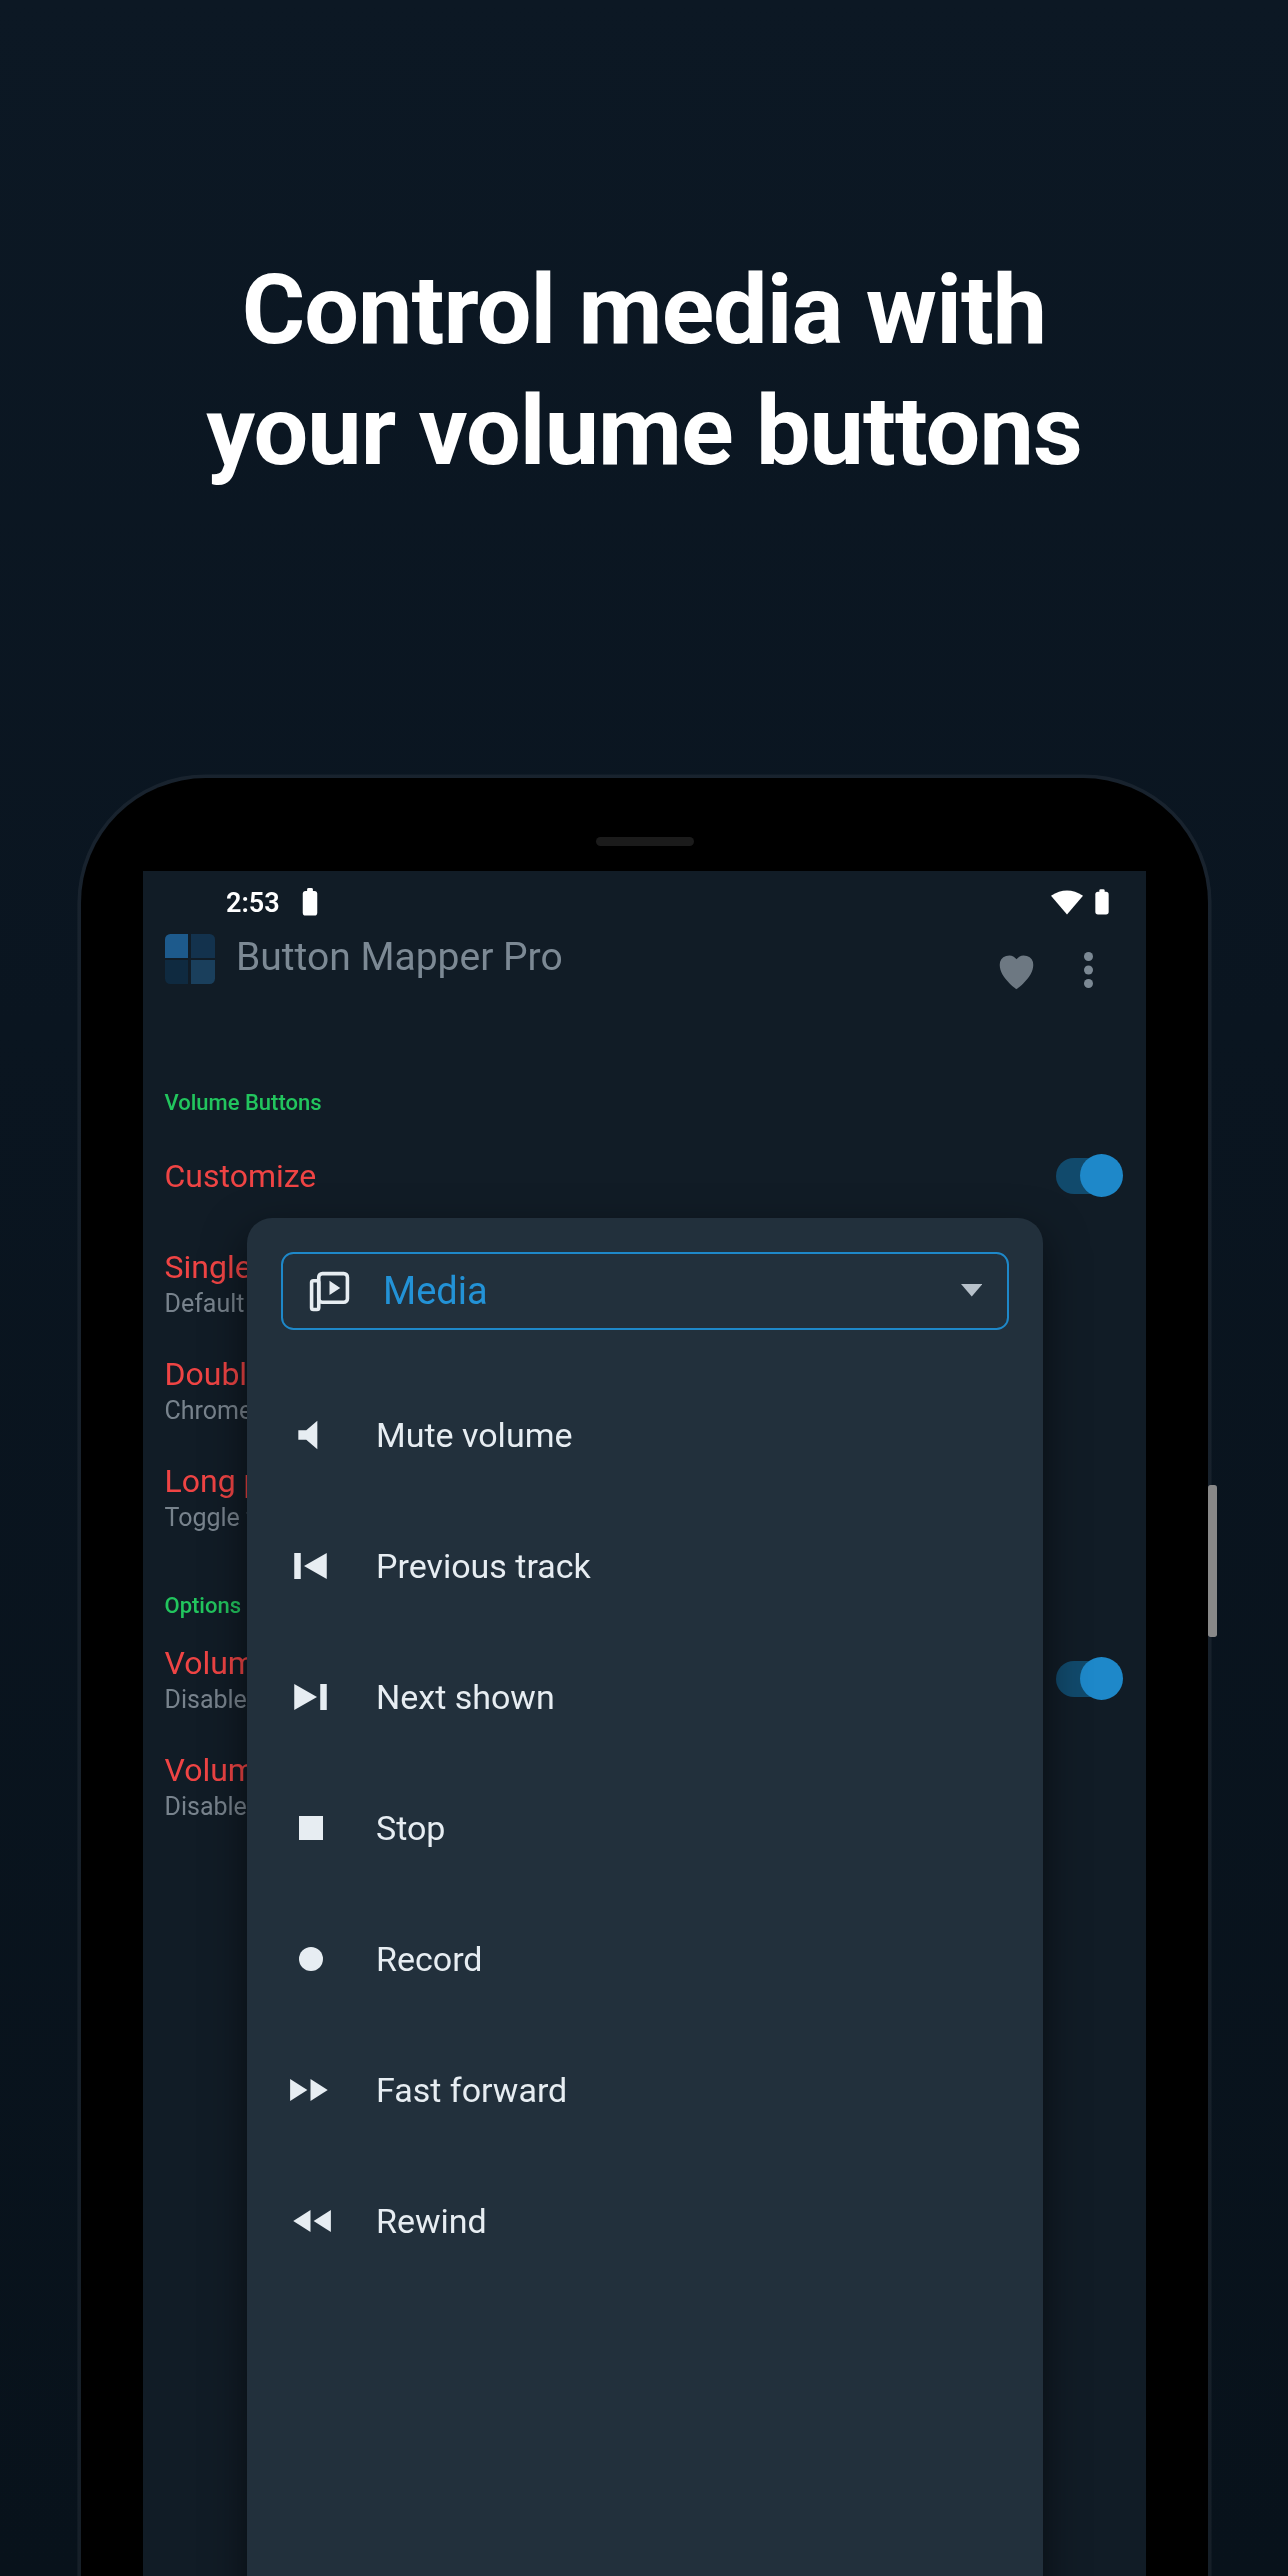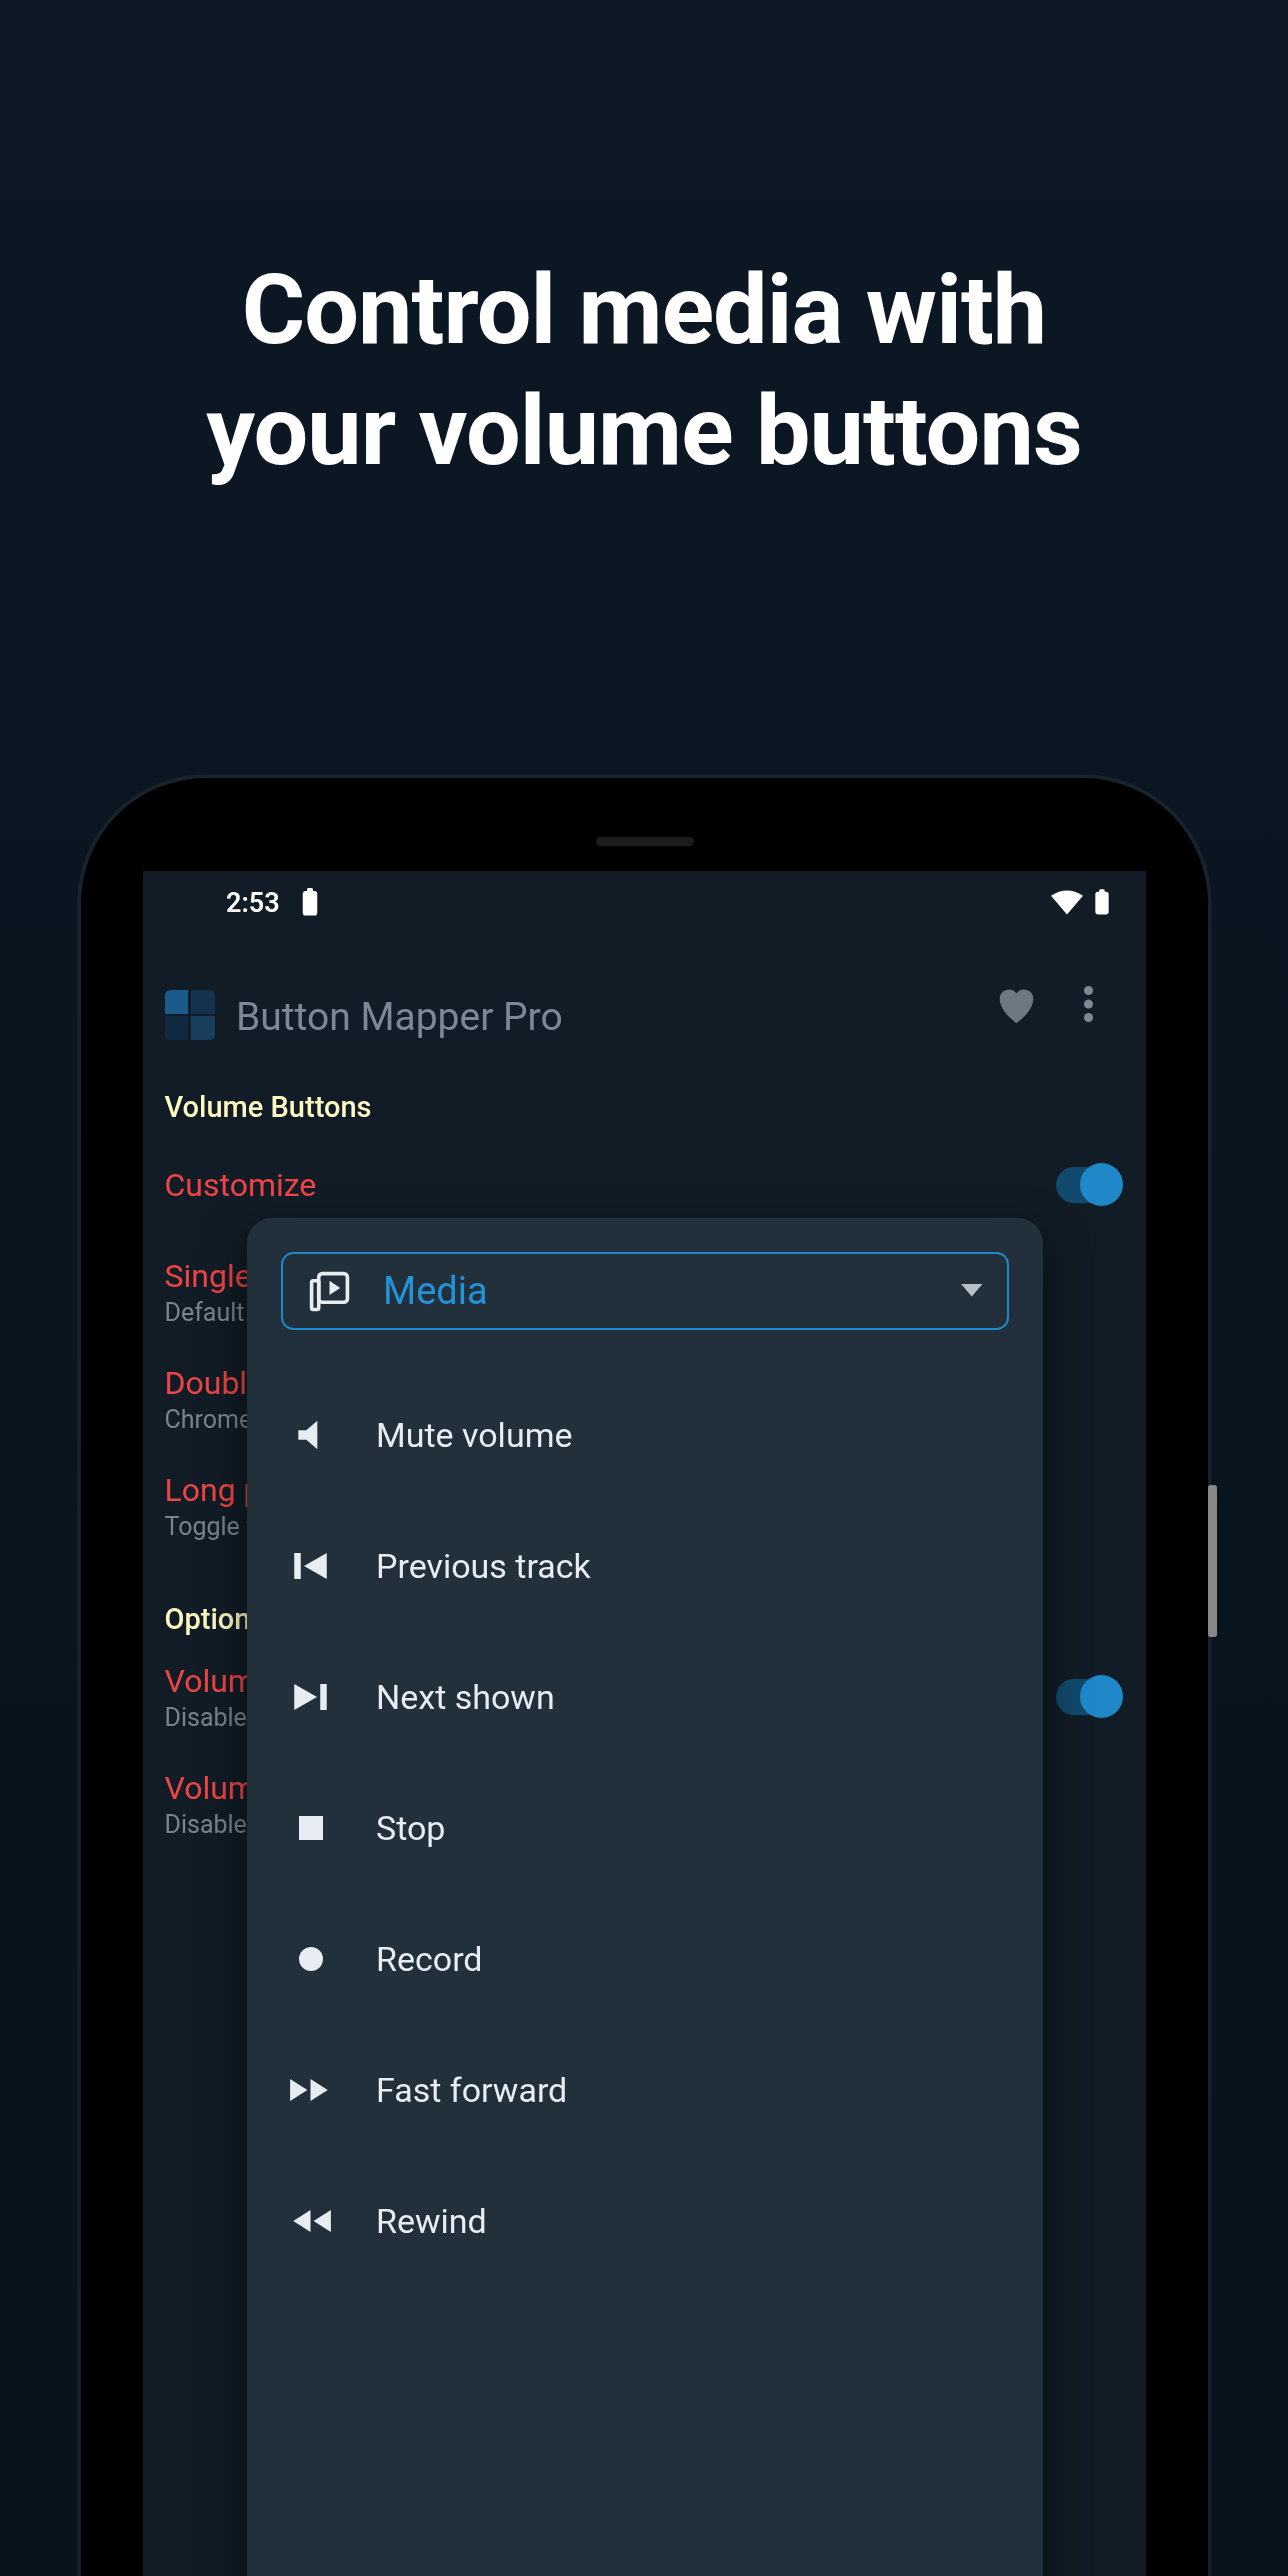--- a/index.html
+++ b/index.html
@@ -80,21 +80,21 @@
   }
   .sb-time { margin-left: 47px; }
   .sb-batt-icon-left { margin-left: 21.5px; display:flex; align-items:center; }
   .sb-spacer { flex: 1; }
   .sb-wifi, .sb-batt { margin-left: 10.7px; display:flex; align-items:center; }
 
   
   .appbar {
     height: 106px;
     display: flex;
-    align-items: flex-end;
+    align-items: flex-start;
     padding: 0 21.5px;
   }
   .app-icon {
     width: 50px; height: 50px;
     display: grid;
     grid-template-columns: 1fr 1fr;
     grid-template-rows: 1fr 1fr;
     gap: 2.7px;
     border-radius: 5.4px;
     overflow: hidden;
@@ -115,22 +115,22 @@
     width: 72px; height: 72px;
     display:flex; align-items:center; justify-content:center;
     color: #6d7882;
   }
 
   
   .settings {
     padding: 7.2px 21.5px 0 21.5px;
   }
   .section-title {
-    color: #fef9c3;
-    font-size: 29px;
+    color: #22c55e;
+    font-size: 22px;
     font-weight: 500;
     margin-top: 43px;
     margin-bottom: 7.2px;
   }
   .row {
     display: flex;
     align-items: center;
     min-height: 107px;
     padding: 16px 0;
   }

